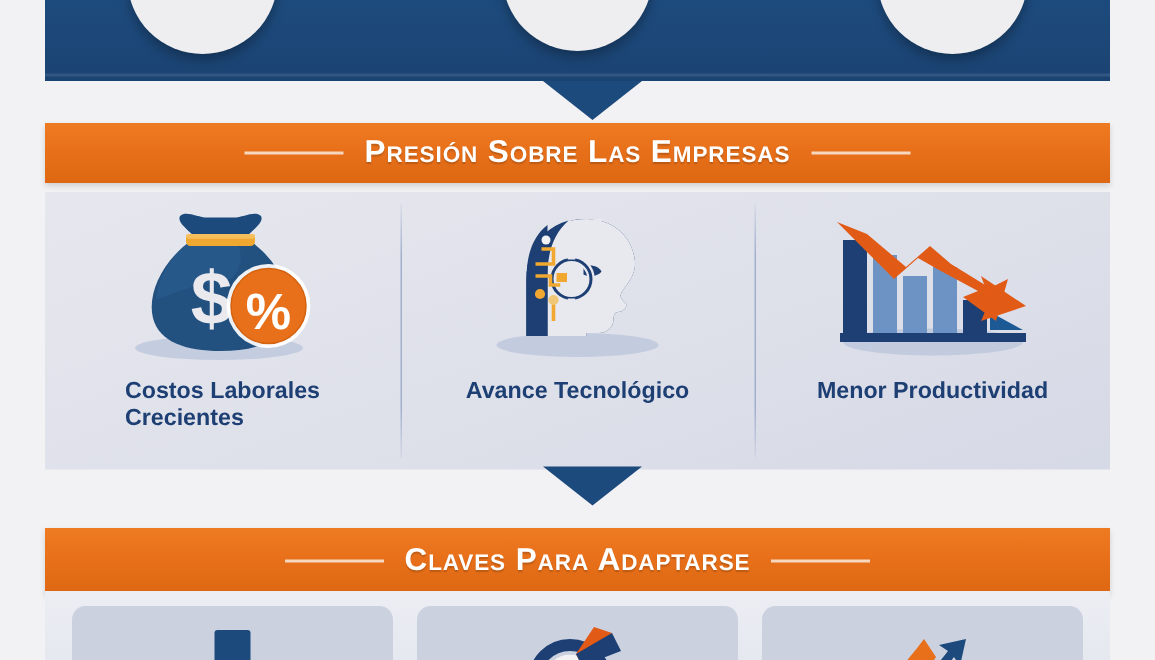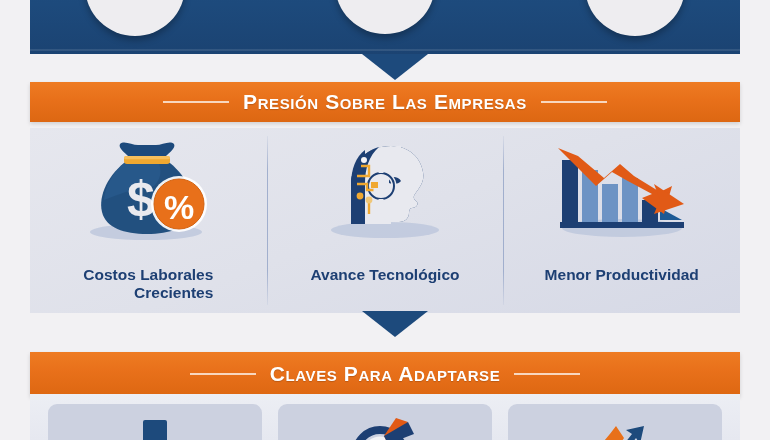--- a/index.html
+++ b/index.html
@@ -131,27 +131,27 @@
     bottom: 8px;
     width: 1px;
     background: linear-gradient(180deg, rgba(160,175,205,0.15), rgba(150,166,200,0.85) 20%, rgba(150,166,200,0.85) 80%, rgba(160,175,205,0.15));
   }
   .card-icon {
     width: 160px;
     height: 108px;
     position: relative;
   }
   .card-label {
-    margin-top: 20px;
+    margin-top: 6px;
     color: #1d3f73;
     font-family: "Liberation Sans Narrow", "Liberation Sans", sans-serif;
     font-weight: bold;
     font-size: 15.5px;
     line-height: 18px;
-    text-align: right;
+    text-align: left;
     max-width: 185px;
     white-space: pre-line;
   }
 
   
   .bottom-panel {
     position: absolute;
     left: 30px;
     top: 394px;
     width: 710px;

